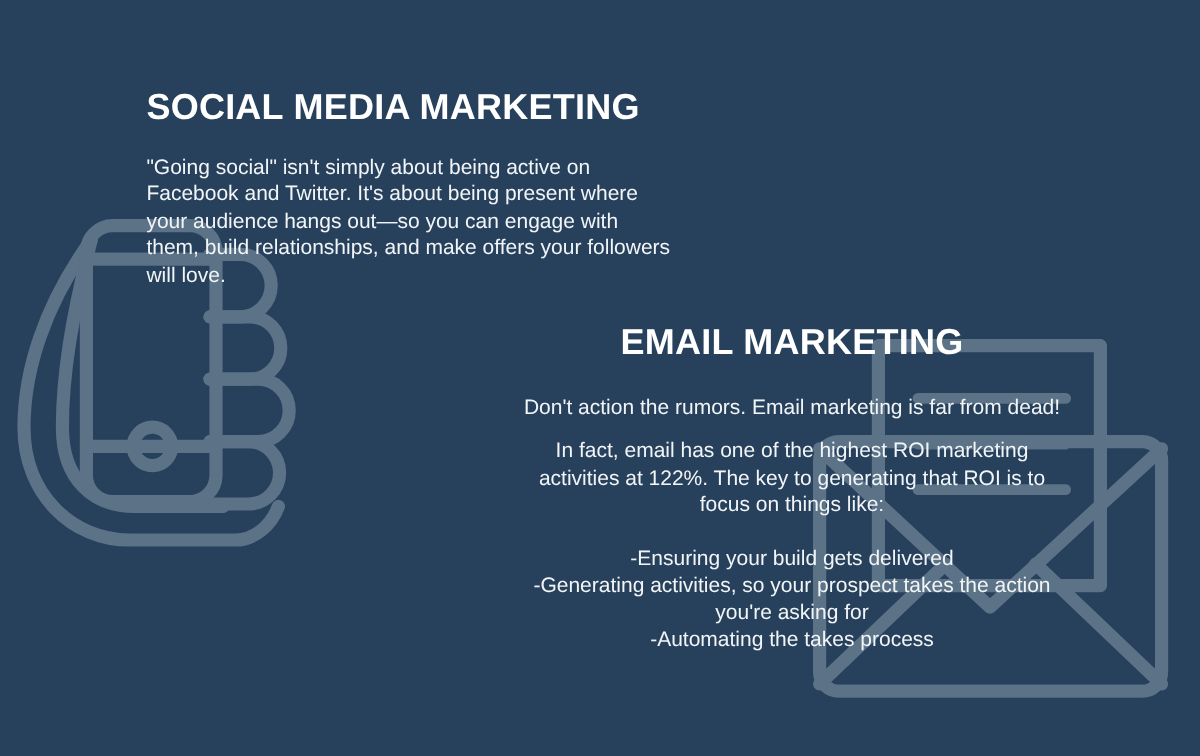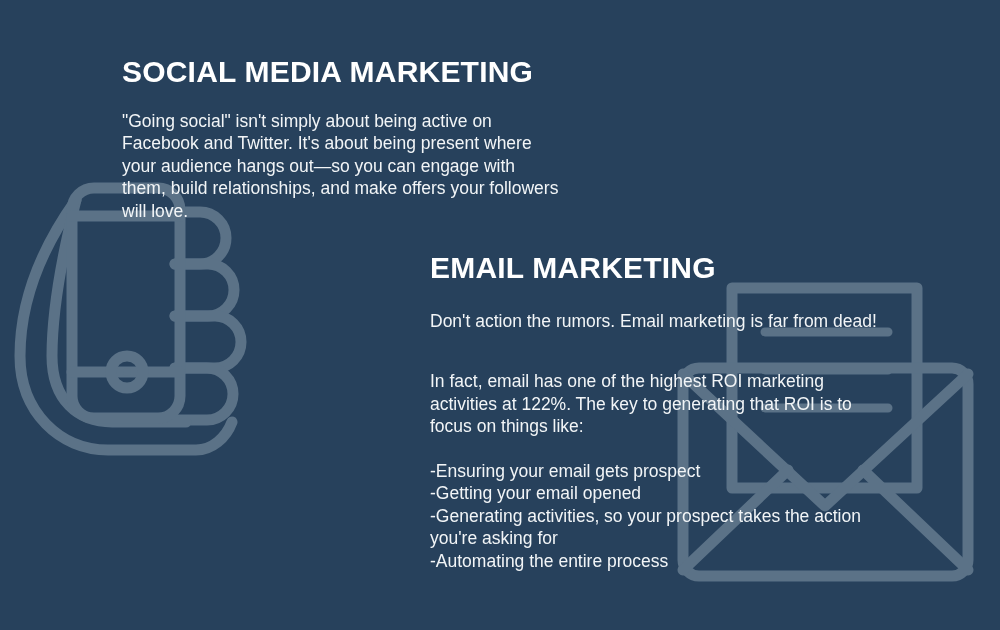--- a/index.html
+++ b/index.html
@@ -43,45 +43,46 @@
   }
   #social-block {
     left: 122px;
     top: 56px;
     width: 440px;
   }
   #email-block {
     left: 430px;
     top: 252px;
     width: 460px;
+    text-align: center;
   }
 
   h1.heading {
-    margin: 0 0 22px 0;
+    margin: 18px 0 22px 0;
     color: #ffffff;
     font-size: 30px;
     font-weight: bold;
     letter-spacing: 0.2px;
     line-height: 1.05;
     font-family: "Liberation Sans Narrow", "Liberation Sans", "DejaVu Sans", sans-serif;
     text-transform: uppercase;
   }
   #email-block h1.heading {
     margin-bottom: 26px;
   }
 
   p.body-text {
     margin: 0;
     color: #f2f5f7;
     font-size: 17.5px;
     line-height: 22.5px;
     font-weight: normal;
   }
   p.body-text + p.body-text {
-    margin-top: 38px;
+    margin-top: 14px;
   }
 
   ul.bullet-list {
     margin: 22px 0 0 0;
     padding: 0;
     list-style: none;
   }
   ul.bullet-list li {
     color: #f2f5f7;
     font-size: 17.5px;
@@ -132,20 +133,19 @@
   <div id="social-block" class="block">
     <h1 class="heading">SOCIAL MEDIA MARKETING</h1>
     <p class="body-text">"Going social" isn't simply about being active on Facebook and Twitter. It's about being present where your audience hangs out—so you can engage with them, build relationships, and make offers your followers will love.</p>
   </div>
 
   <div id="email-block" class="block">
     <h1 class="heading">EMAIL MARKETING</h1>
     <p class="body-text">Don't action the rumors. Email marketing is far from dead!</p>
     <p class="body-text">In fact, email has one of the highest ROI marketing activities at 122%. The key to generating that ROI is to focus on things like:</p>
     <ul class="bullet-list">
-      <li>-Ensuring your email gets prospect</li>
-      <li>-Getting your email opened</li>
+      <li>-Ensuring your build gets delivered</li>
       <li>-Generating activities, so your prospect takes the action you're asking for</li>
-      <li>-Automating the entire process</li>
+      <li>-Automating the takes process</li>
     </ul>
   </div>
 
 </div>
 
 </body></html>

